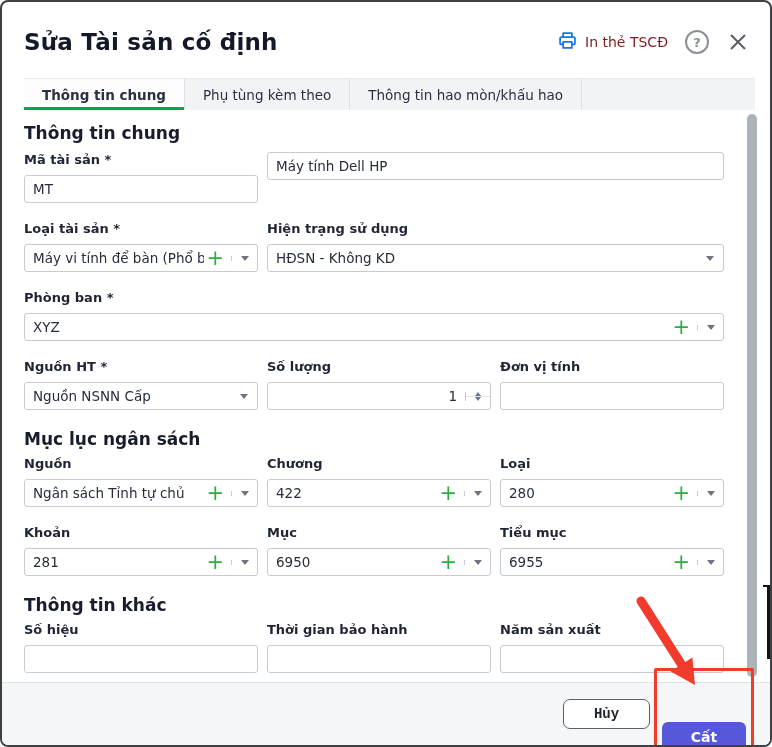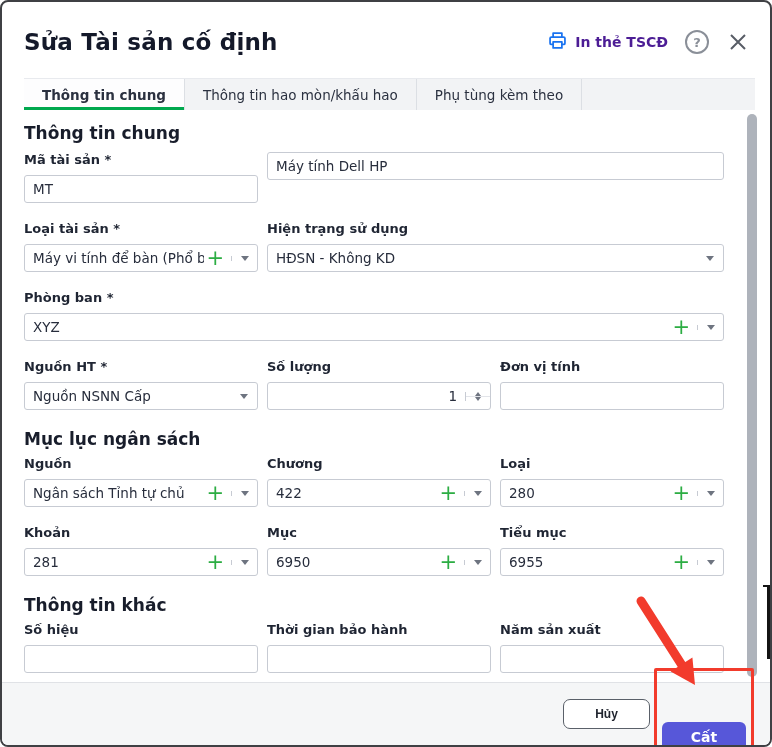--- a/index.html
+++ b/index.html
@@ -10,21 +10,21 @@
     position:relative; width:772px; height:747px;
     border:2px solid #3f4044; border-radius:8px; background:#fff;
     overflow:hidden;
   }
 
   
   .hdr { height:76px; display:flex; align-items:center; justify-content:space-between; padding:4px 20px 0 22px; }
   .hdr-title { font-size:23px; font-weight:bold; color:#14192a; letter-spacing:.2px; }
   .hdr-right { display:flex; align-items:center; gap:17px; }
   .print-group { display:flex; align-items:center; gap:7px; cursor:pointer; }
-  .print-label { color:#4c1d95; font-weight:bold; font-size:14px; }
+  .print-label { color:#7f1d1d; font-weight:normal; font-size:14px; }
   .help-circle { width:24px; height:24px; border:2px solid #8a8f98; border-radius:50%;
     display:flex; align-items:center; justify-content:center; color:#8a8f98;
     font-size:13px; font-weight:bold; }
   .close-x { width:24px; height:24px; display:flex; align-items:center; justify-content:center; }
 
   
   .tabs { display:flex; height:32px; background:#f2f3f5; margin:0 15px 0 22px;
     border-top:1px solid #e8eaee; }
   .tab { display:flex; align-items:center; padding:0 18px; font-size:13.5px; color:#2b3140;
     border-right:1px solid #dcdfe4; white-space:nowrap; cursor:pointer; }
@@ -53,21 +53,21 @@
   .tri-up { width:0; height:0; border-left:3.5px solid transparent; border-right:3.5px solid transparent; border-bottom:4.5px solid #6e7480; }
   .tri-dn { width:0; height:0; border-left:3.5px solid transparent; border-right:3.5px solid transparent; border-top:4.5px solid #6e7480; }
 
   .scroll-thumb { position:absolute; right:13px; top:4px; width:10px; height:563px;
     background:#aeb3bb; border-radius:5px; }
 
   
   .ftr { height:63px; background:#f5f6f7; border-top:1px solid #e0e2e6;
     display:flex; align-items:center; justify-content:flex-end; gap:12px; padding-right:24px; }
   .btn-cancel { width:87px; height:30px; background:#fff; border:1px solid #5a6069; border-radius:7px;
-    font-size:12px; font-weight:bold; color:#20242e; font-family:Liberation Sans, sans-serif; cursor:pointer; }
+    font-size:14px; font-weight:bold; color:#20242e; font-family:Liberation Mono, monospace; cursor:pointer; }
   .save-wrap { position:relative; display:inline-block; }
   .btn-save { width:84px; height:30px; background:#5757d9; border:none; border-radius:6px;
     font-size:14px; font-weight:bold; color:#ffffff; font-family:inherit; cursor:pointer;margin-top:46px; }
   .red-frame { position:absolute; left:-8px; right:-8px; top:-8px; bottom:-8px;
     border:3px solid #f23b2c; border-radius:2px; pointer-events:none; }
 
   
   .arrow-svg { position:absolute; left:0; top:0; width:768px; height:743px; pointer-events:none; z-index:20; }
 
   
@@ -96,22 +96,22 @@
       <div class="close-x">
         <svg width="20" height="20" viewBox="0 0 20 20">
           <path d="M3 3 L17 17 M17 3 L3 17" stroke="#585d66" stroke-width="2" fill="none"></path>
         </svg>
       </div>
     </div>
   </div>
 
   <div class="tabs" id="tabbar">
       <div class="tab active">Thông tin chung</div>
+      <div class="tab">Phụ tùng kèm theo</div>
       <div class="tab">Thông tin hao mòn/khấu hao</div>
-      <div class="tab">Phụ tùng kèm theo</div>
     </div>
 
   <div class="content" id="formarea">
     <div class="scroll-thumb"></div>
   <div class="sec-title">Thông tin chung</div>
       <div class="frow">
         <div class="cell span1">
           <div class="flabel">Mã tài sản *</div>
           <div class="fbox">
             <div class="fvalue">MT</div>

